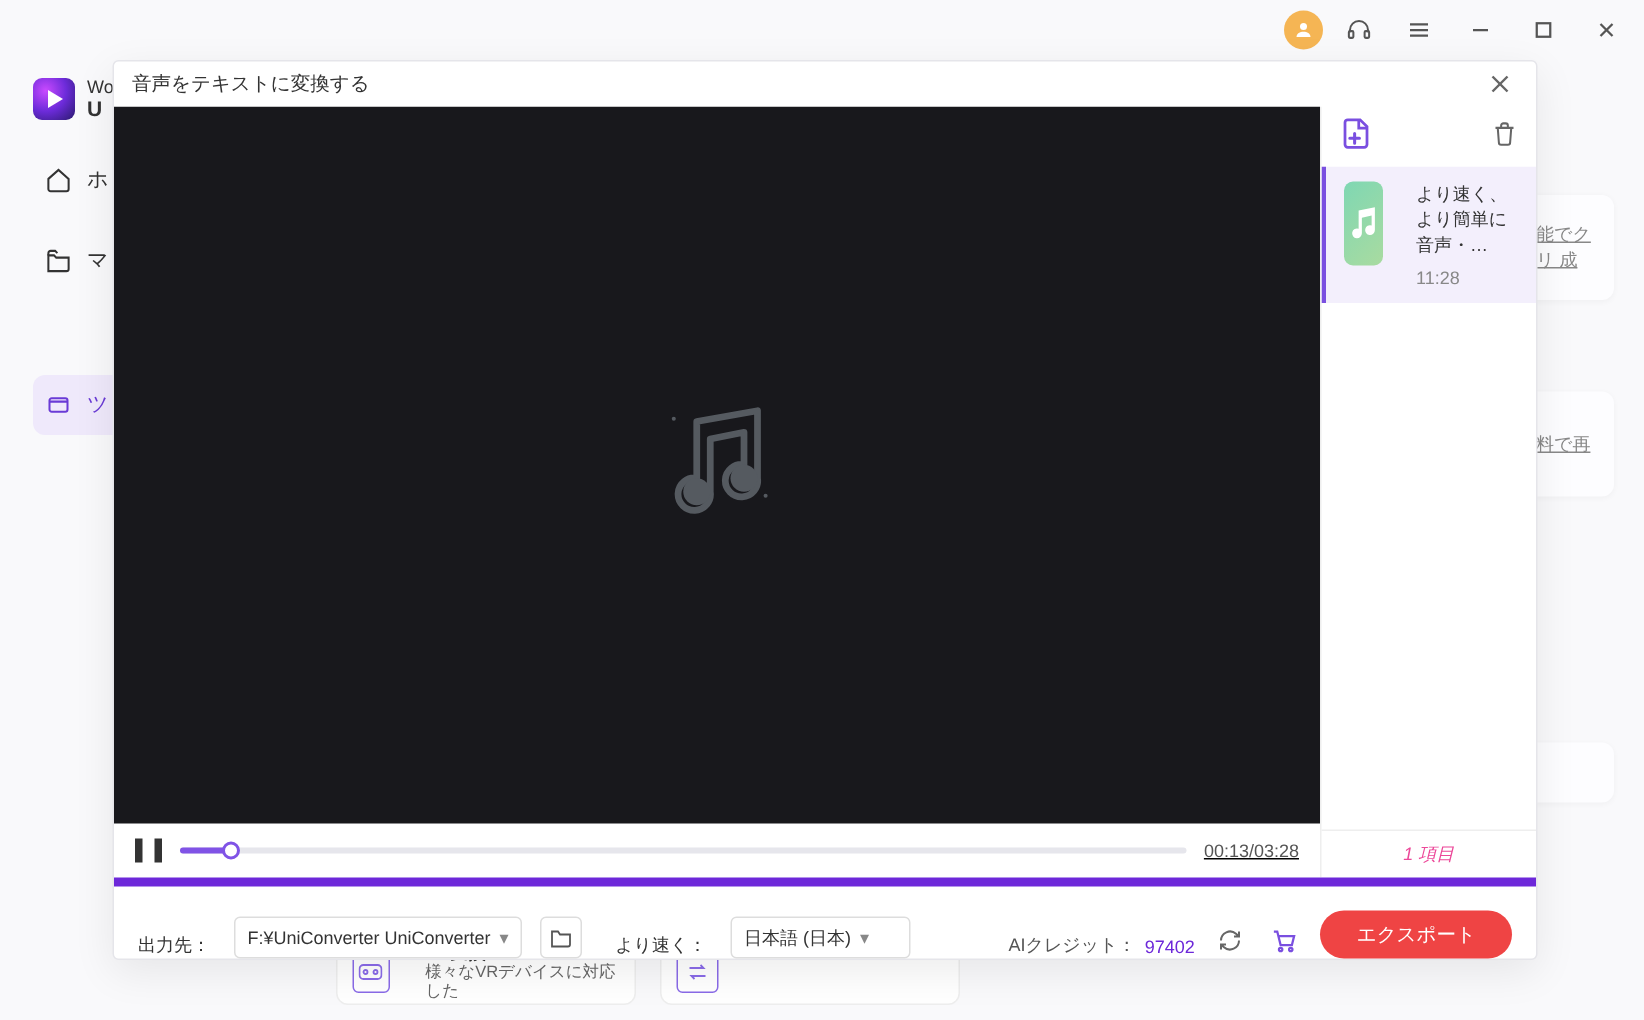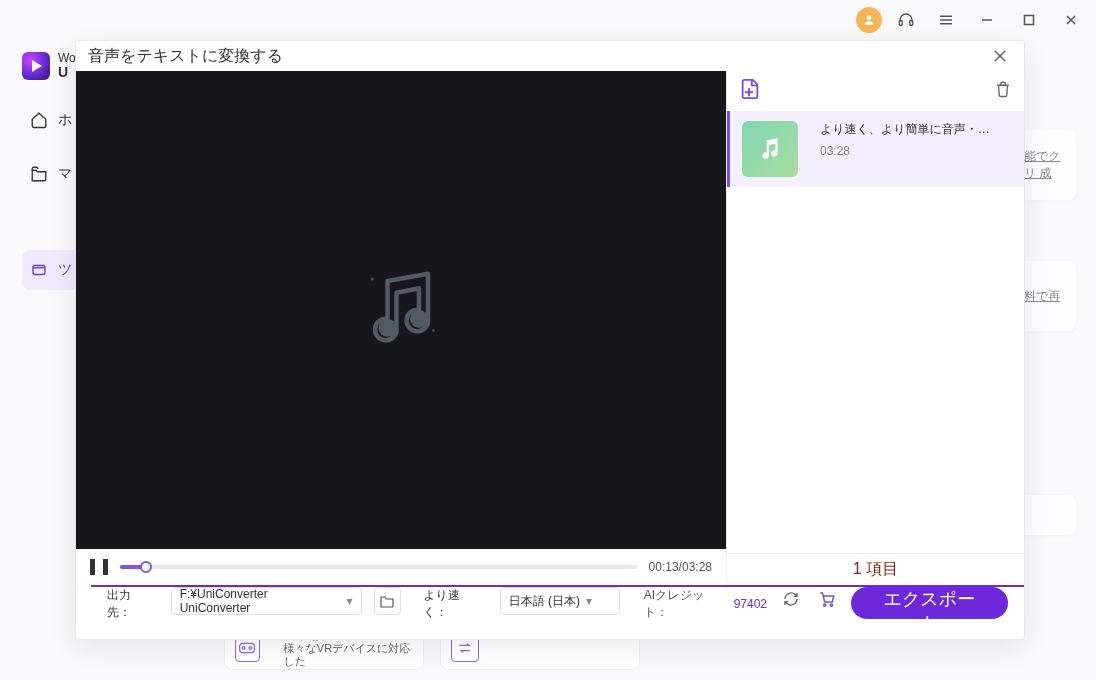--- a/index.html
+++ b/index.html
@@ -34,26 +34,26 @@
 
 .bg-bottom { position: absolute; left: 224px; bottom: 10px; display: flex; gap: 16px; }
 .bg-tile { width: 200px; height: 44px; background: #fff; border: 1px solid #eee; border-radius: 8px; display: flex; align-items: center; padding: 6px 10px; gap: 24px; }
 .bg-tile-icon { width: 28px; height: 28px; border: 1.5px solid #8a6be8; border-radius: 4px; display:flex; align-items:center; justify-content:center; color:#8a6be8; }
 .bg-tile-txt { font-size: 11px; color: #666; line-height: 1.2; }
 .bg-tile-title { font-size: 12px; color: #333; font-weight: 500; }
 
 
 .modal { position: absolute; left: 75px; top: 40px; width: 950px; height: 600px; background: #fff; border: 1px solid #e5e5ea; border-radius: 4px; box-shadow: 0 8px 28px rgba(0,0,0,.08); display: flex; flex-direction: column; }
 .modal-header { height: 30px; display: flex; align-items: center; padding: 0 12px; justify-content: space-between; }
-.modal-title { font-size: 16px; color: #333; }
+.modal-title { font-size: 13px; color: #333; }
 .modal-close { width: 24px; height: 24px; display:flex; align-items:center; justify-content:center; color:#666; cursor: pointer;}
 .modal-body { flex: 1; display: flex; overflow: hidden; }
 
 
-.player { width: 650px; border-right: 0; display: flex; flex-direction: column; padding: 0 0 0 0; }
+.player { width: 804px; border-right: 0; display: flex; flex-direction: column; padding: 0 0 0 0; text-decoration: underline; }
 .video { flex: 1; background: #18181c; display: flex; align-items: center; justify-content: center; min-height: 0; }
 .music-glyph { color: #555a60; }
 .music-glyph svg { width: 90px; height: 90px; }
 
 .controls { height: 36px; display: flex; align-items: center; padding: 0 14px; gap: 12px; }
 .pause { width: 18px; display:flex; justify-content:space-between; cursor:pointer;}
 .pause span { width: 5px; height: 16px; background: #333; }
 .progress { flex: 1; height: 4px; background: #e6e6ec; border-radius: 2px; position: relative; cursor:pointer;}
 .progress-fill { position: absolute; left: 0; top: 0; height: 100%; background: #8053e6; border-radius: 2px; width: 5%; }
 .progress-thumb { position: absolute; top: 50%; left: 5%; transform: translate(-50%,-50%); width: 12px; height: 12px; background: #fff; border: 2px solid #8053e6; border-radius: 50%; }
@@ -65,34 +65,34 @@
 .addfile { color: #7a4fe0; cursor:pointer;}
 .addfile svg { width: 22px; height: 22px; }
 .trash { color: #666; cursor:pointer;}
 .trash svg { width: 18px; height: 18px; }
 .filelist { flex: 1; overflow: auto; }
 .fileitem { display: flex; gap: 22px; padding: 10px 12px; background: #f3effc; border-left: 3px solid #7a4fe0; cursor:pointer;}
 .filethumb { width: 56px; height: 56px; border-radius: 6px; background: linear-gradient(135deg, #7fd7b3, #a9dba0); display:flex; align-items:center; justify-content:center; color:#fff;}
 .filethumb svg { width: 26px; height: 26px; }
 .fileinfo { display: flex; flex-direction: column; gap: 6px; font-size: 12px; color: #333; }
 .fileinfo .dur { color: #888; }
-.filecount { height: 32px; border-top: 1px solid #eee; display:flex; align-items:center; justify-content:center; font-size: 16px; color:#7f1d1d;}
-
-
-.modal-footer { height: 54px; border-top: 2px solid #6d28d9; display: flex; align-items: flex-start; padding: 0 16px; gap: 12px; font-size: 12px; color: #333; margin-left: 15px; }
+.filecount { height: 32px; border-top: 1px solid #eee; display:flex; align-items:center; justify-content:center; font-size: 12px; color:#ec4899;font-style:italic;}
+
+
+.modal-footer { height: 54px; border-top: 6px solid #6d28d9; display: flex; align-items: flex-end; padding: 0 16px; gap: 12px; font-size: 12px; color: #333; }
 .mf-label { color: #333; margin-right: 4px; }
 .mf-select { border: 1px solid #ddd; border-radius: 4px; height: 28px; display: flex; align-items: center; padding: 0 8px; gap: 6px; cursor:pointer; background:#fff;}
 .mf-select.wide { min-width: 180px; }
 .mf-select .caret { color:#888; }
 .folder-btn { width: 28px; height: 28px; border: 1px solid #ddd; border-radius: 4px; display:flex; align-items:center; justify-content:center; color:#555; cursor:pointer;}
 .spacer { flex: 1; }
 .credit { color: #555; display:flex; align-items:center; gap:6px;}
 .credit .num { font-weight: 400; color:#6d28d9;}
 .refresh, .cart { width: 24px; height: 24px; display:flex; align-items:center; justify-content:center; color:#7a4fe0; cursor:pointer;}
-.export-btn { background: #6d28d9; color: #fff; border: none; height: 32px; padding: 0 24px; border-radius: 16px; font-size: 18px; cursor: pointer; }
+.export-btn { background: #ef4444; color: #fff; border: none; height: 32px; padding: 0 24px; border-radius: 16px; font-size: 13px; cursor: pointer; }
 
 </style>
 </head>
 <body>
 
 <div class="window-chrome">
   <div class="chrome-avatar">
     <svg viewBox="0 0 24 24" fill="currentColor">
         <circle cx="12" cy="8" r="4"></circle>
         <path d="M4 20c0-4 4-6 8-6s8 2 8 6"></path>
@@ -248,21 +248,21 @@
       </div>
       <div class="filelist">
         <div class="fileitem">
           <div class="filethumb">
             <svg viewBox="0 0 24 24" fill="currentColor">
                 <path d="M9 4l10-2v14a3 3 0 1 1-2-2.8V7L11 8.5V18a3 3 0 1 1-2-2.8z"></path>
               </svg>
           </div>
           <div class="fileinfo">
             <div>より速く、より簡単に音声・…</div>
-            <div class="dur">03:28</div>
+            <div class="dur">11:28</div>
           </div>
         </div>
       </div>
       <div class="filecount">1 項目</div>
     </div>
   </div>
 
   <div class="modal-footer">
     <span class="mf-label">出力先：</span>
     <div class="mf-select wide">

